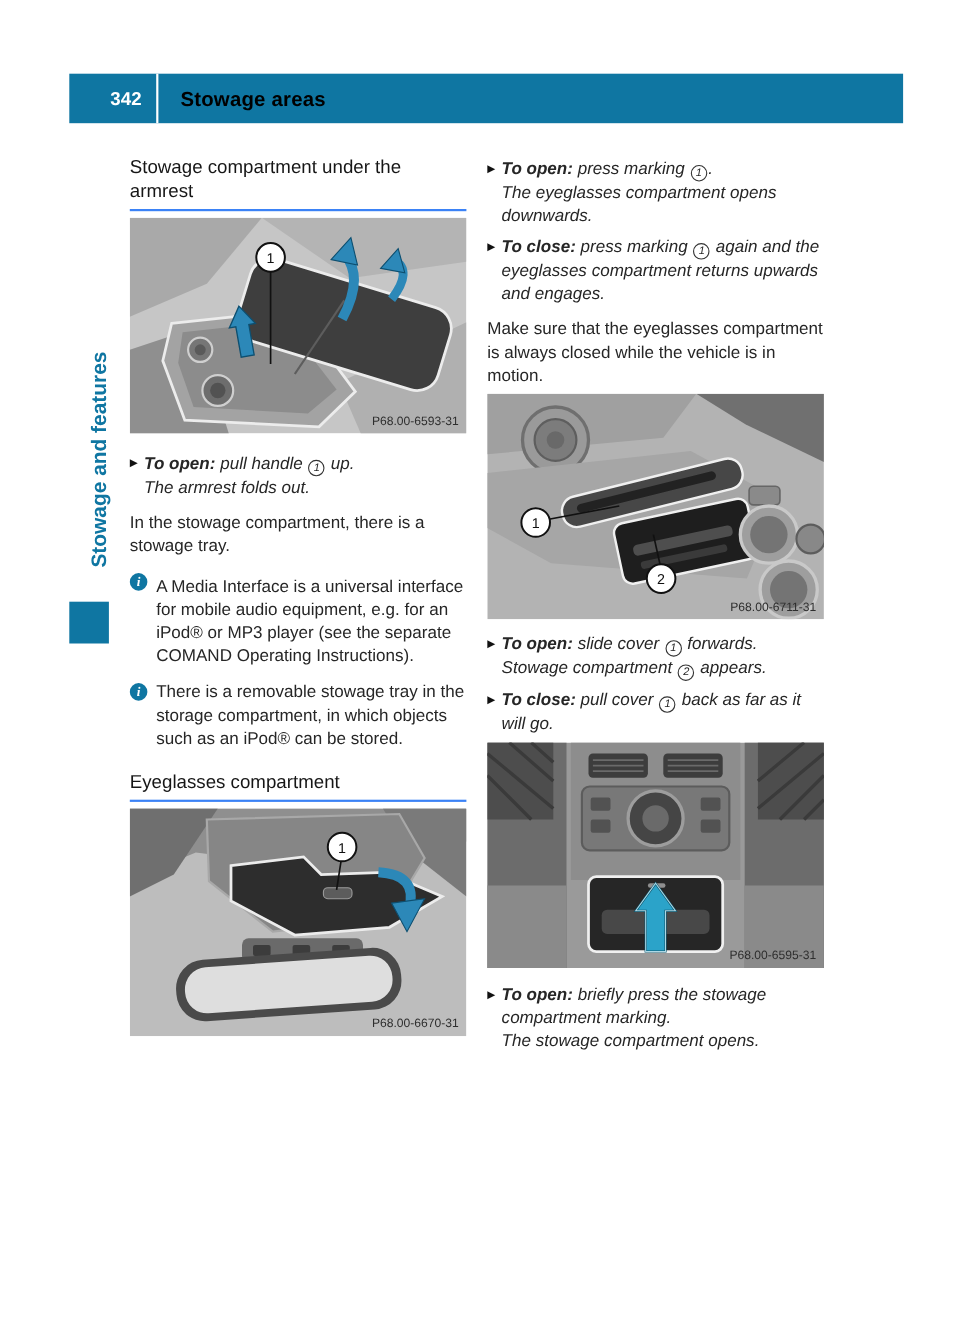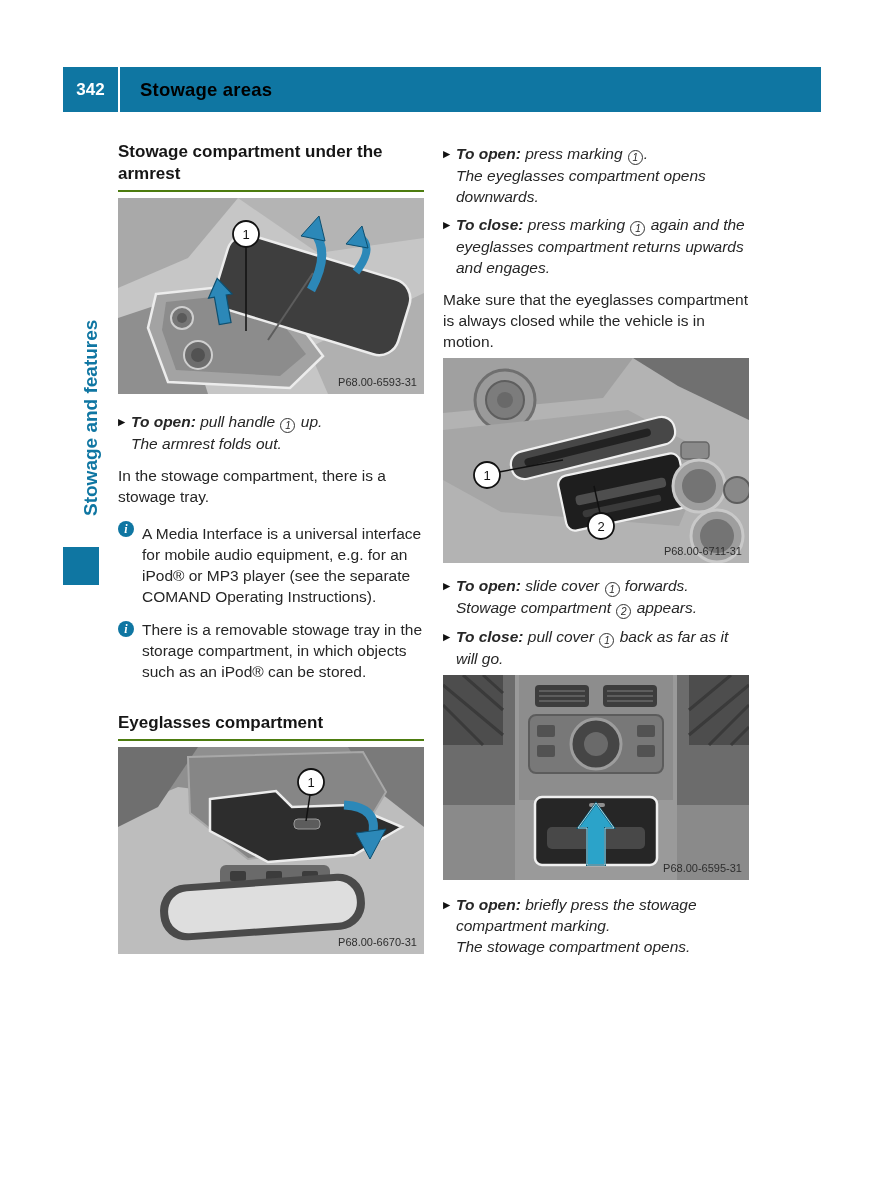--- a/index.html
+++ b/index.html
@@ -4,21 +4,21 @@
 <style>
   * { box-sizing: border-box; }
   html,body { margin:0; padding:0; }
   body {
     width:884px; height:1200px; position:relative; overflow:hidden;
     background:#ffffff; font-family:"Liberation Sans", sans-serif; color:#262626;
   }
   
   .header-bar {
     position:absolute; left:63px; top:67px; width:758px; height:45px;
-    background:#0f76a2; display:flex; align-items:center;
+    background:#0f76a2; display:flex; align-items:center;padding-left:24px;
   }
   .page-num {
     width:55px; text-align:center; color:#fff; font-weight:bold; font-size:17px;
   }
   .header-divider { width:2px; align-self:stretch; background:#ffffff; }
   .header-title {
     color:#000000; font-weight:bold; font-size:18.5px; padding-left:20px; letter-spacing:.2px;
   }
   
   .sidebar-label {
@@ -28,24 +28,24 @@
   }
   .sidebar-tab {
     position:absolute; left:63px; top:547px; width:36px; height:38px; background:#0f76a2;
   }
   
   .col { position:absolute; width:306px; }
   .col-left  { left:118px; top:141px; }
   .col-right { left:443px; top:143px; }
 
   .section-heading {
-    font-size:17px; line-height:22px; font-weight:bold; color:#161616;
-    margin:0; padding-bottom:5px; border-bottom:2px solid #4d7c0f;
-  }
-  .mt-sect { margin-top:30px; }
+    font-size:17px; line-height:22px; font-weight:normal; color:#161616;
+    margin:0; padding-bottom:5px; border-bottom:2px solid #3b82f6;
+  }
+  .mt-sect { margin-top:18px; }
 
   figure { margin:6px 0 0 0; }
   .illustration { display:block; }
 
   .instruction { display:flex; margin-top:12px; }
   .instruction.follow { margin-top:7px; }
   .bullet {
     flex:none; width:13px; font-size:9.5px; line-height:21px; color:#111;
   }
   .instr-body { font-size:15.5px; line-height:21px;font-style:italic; }

